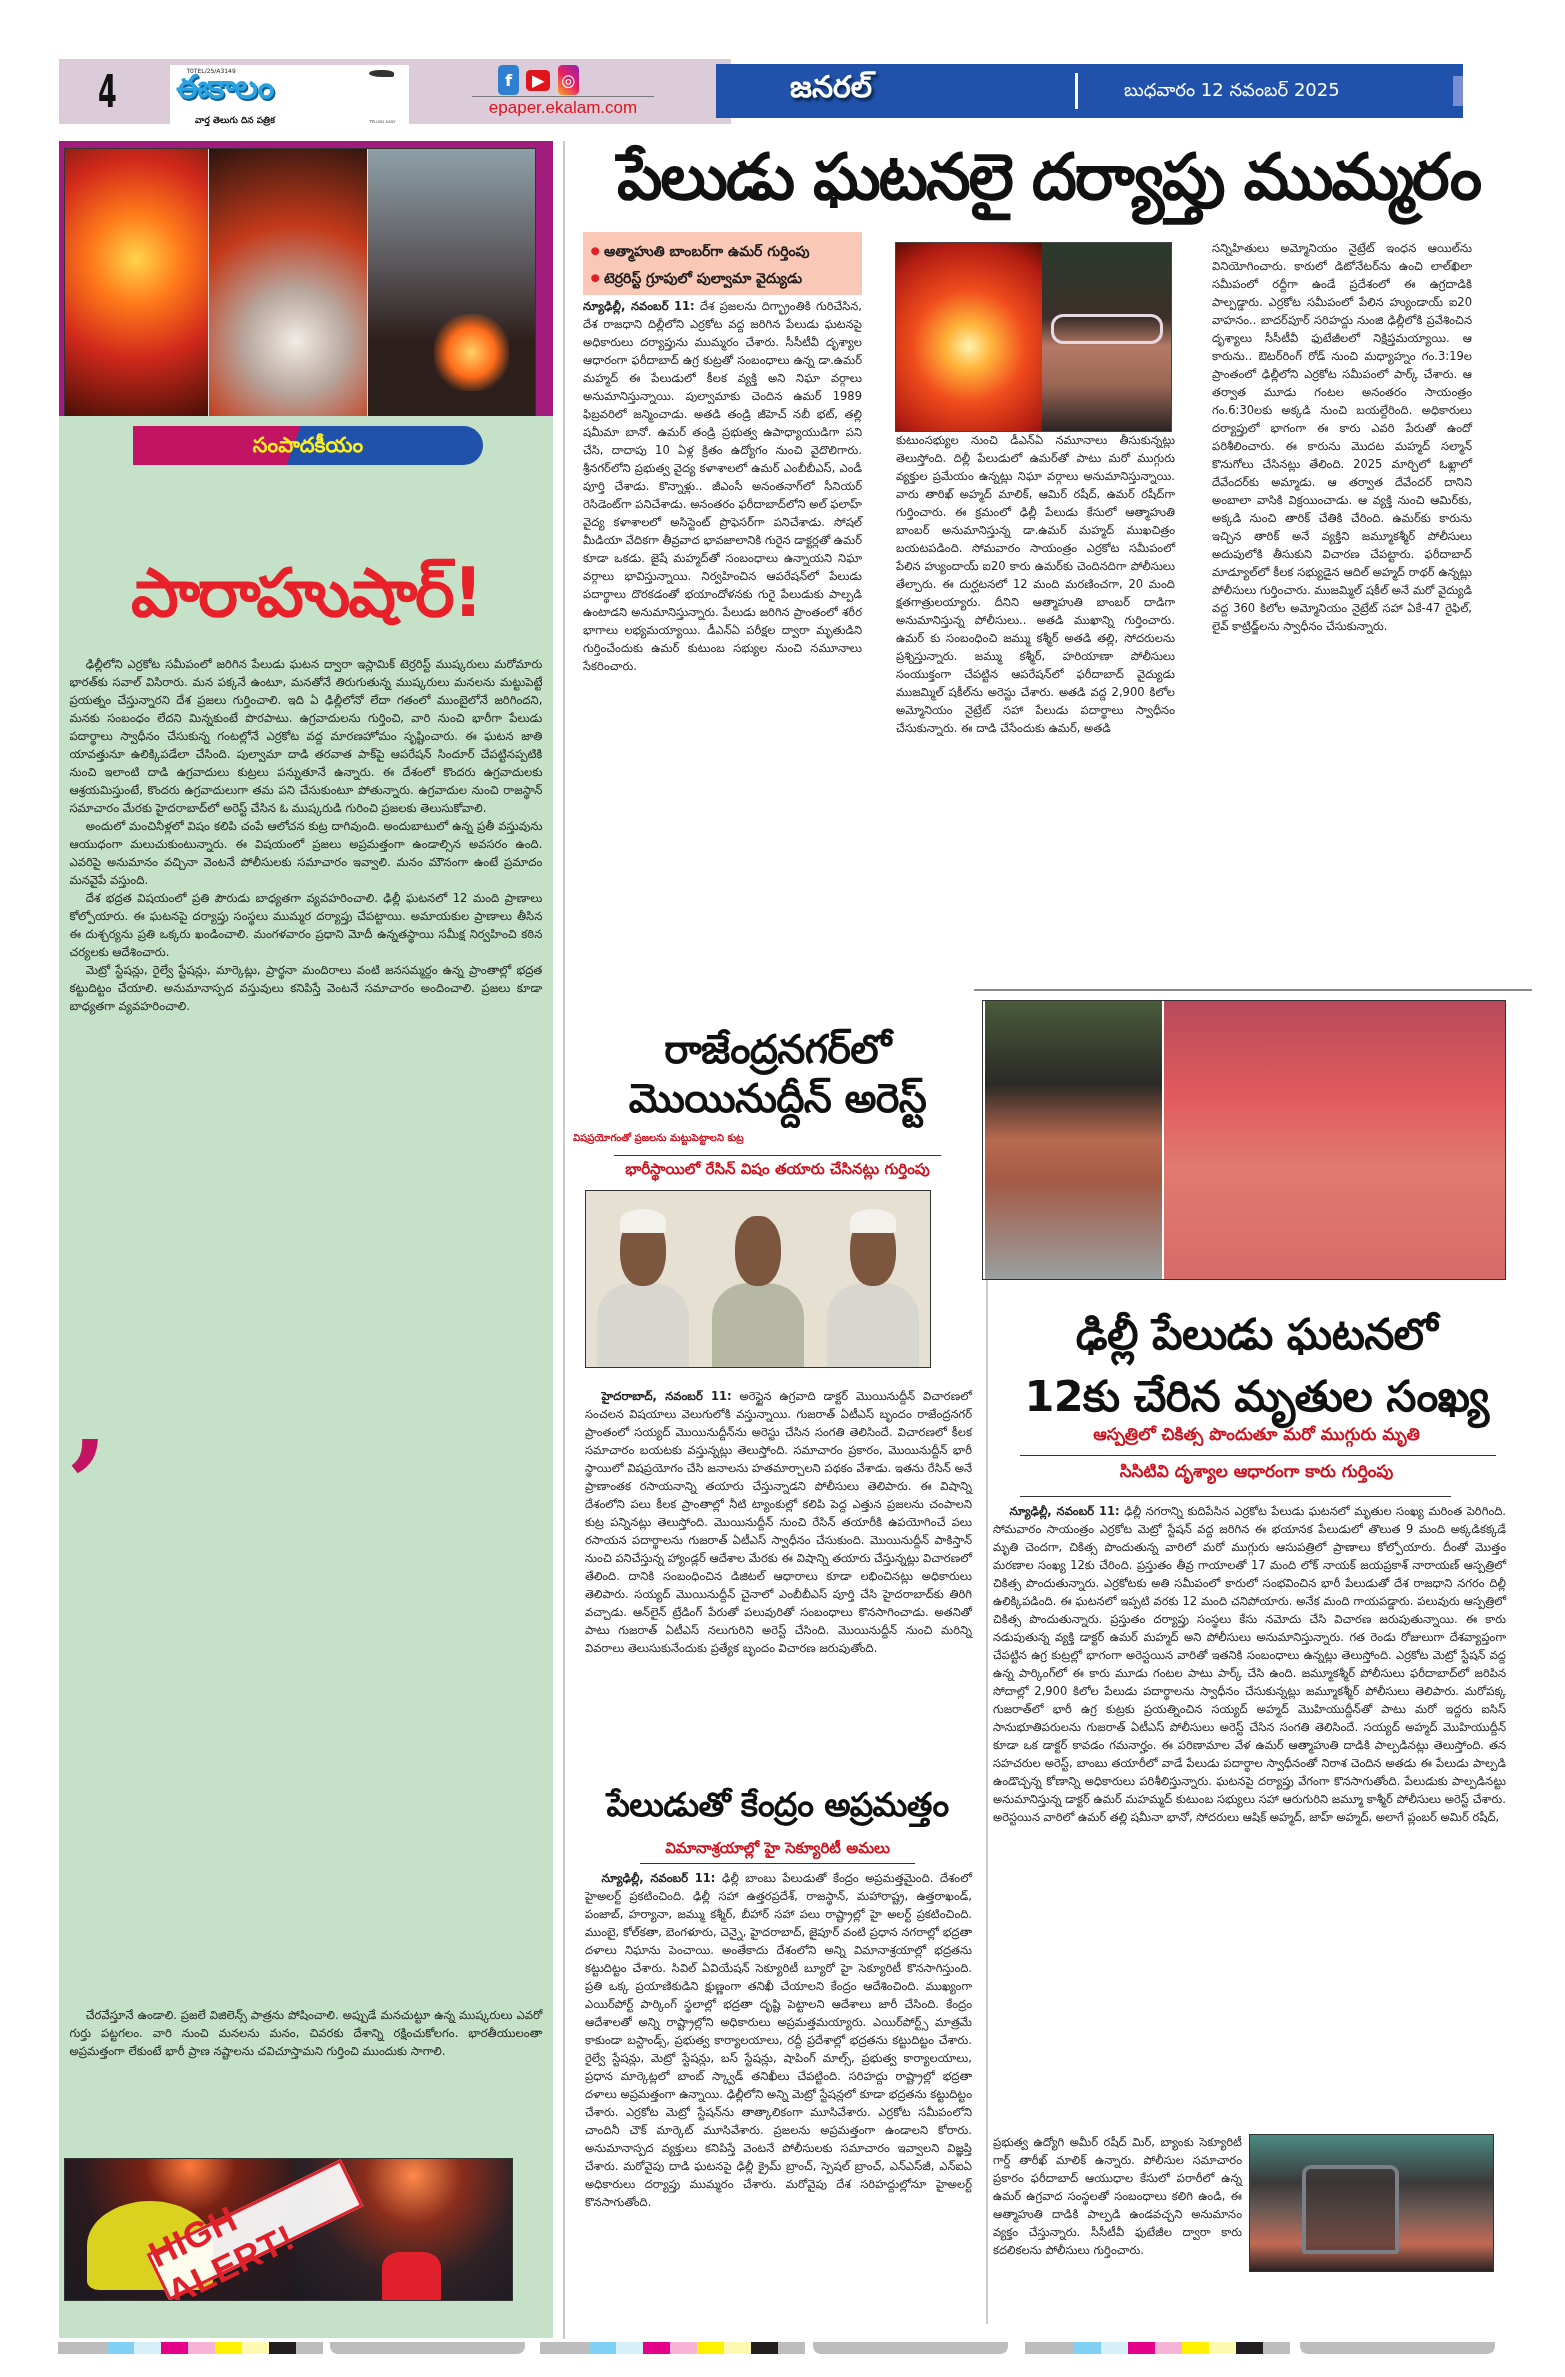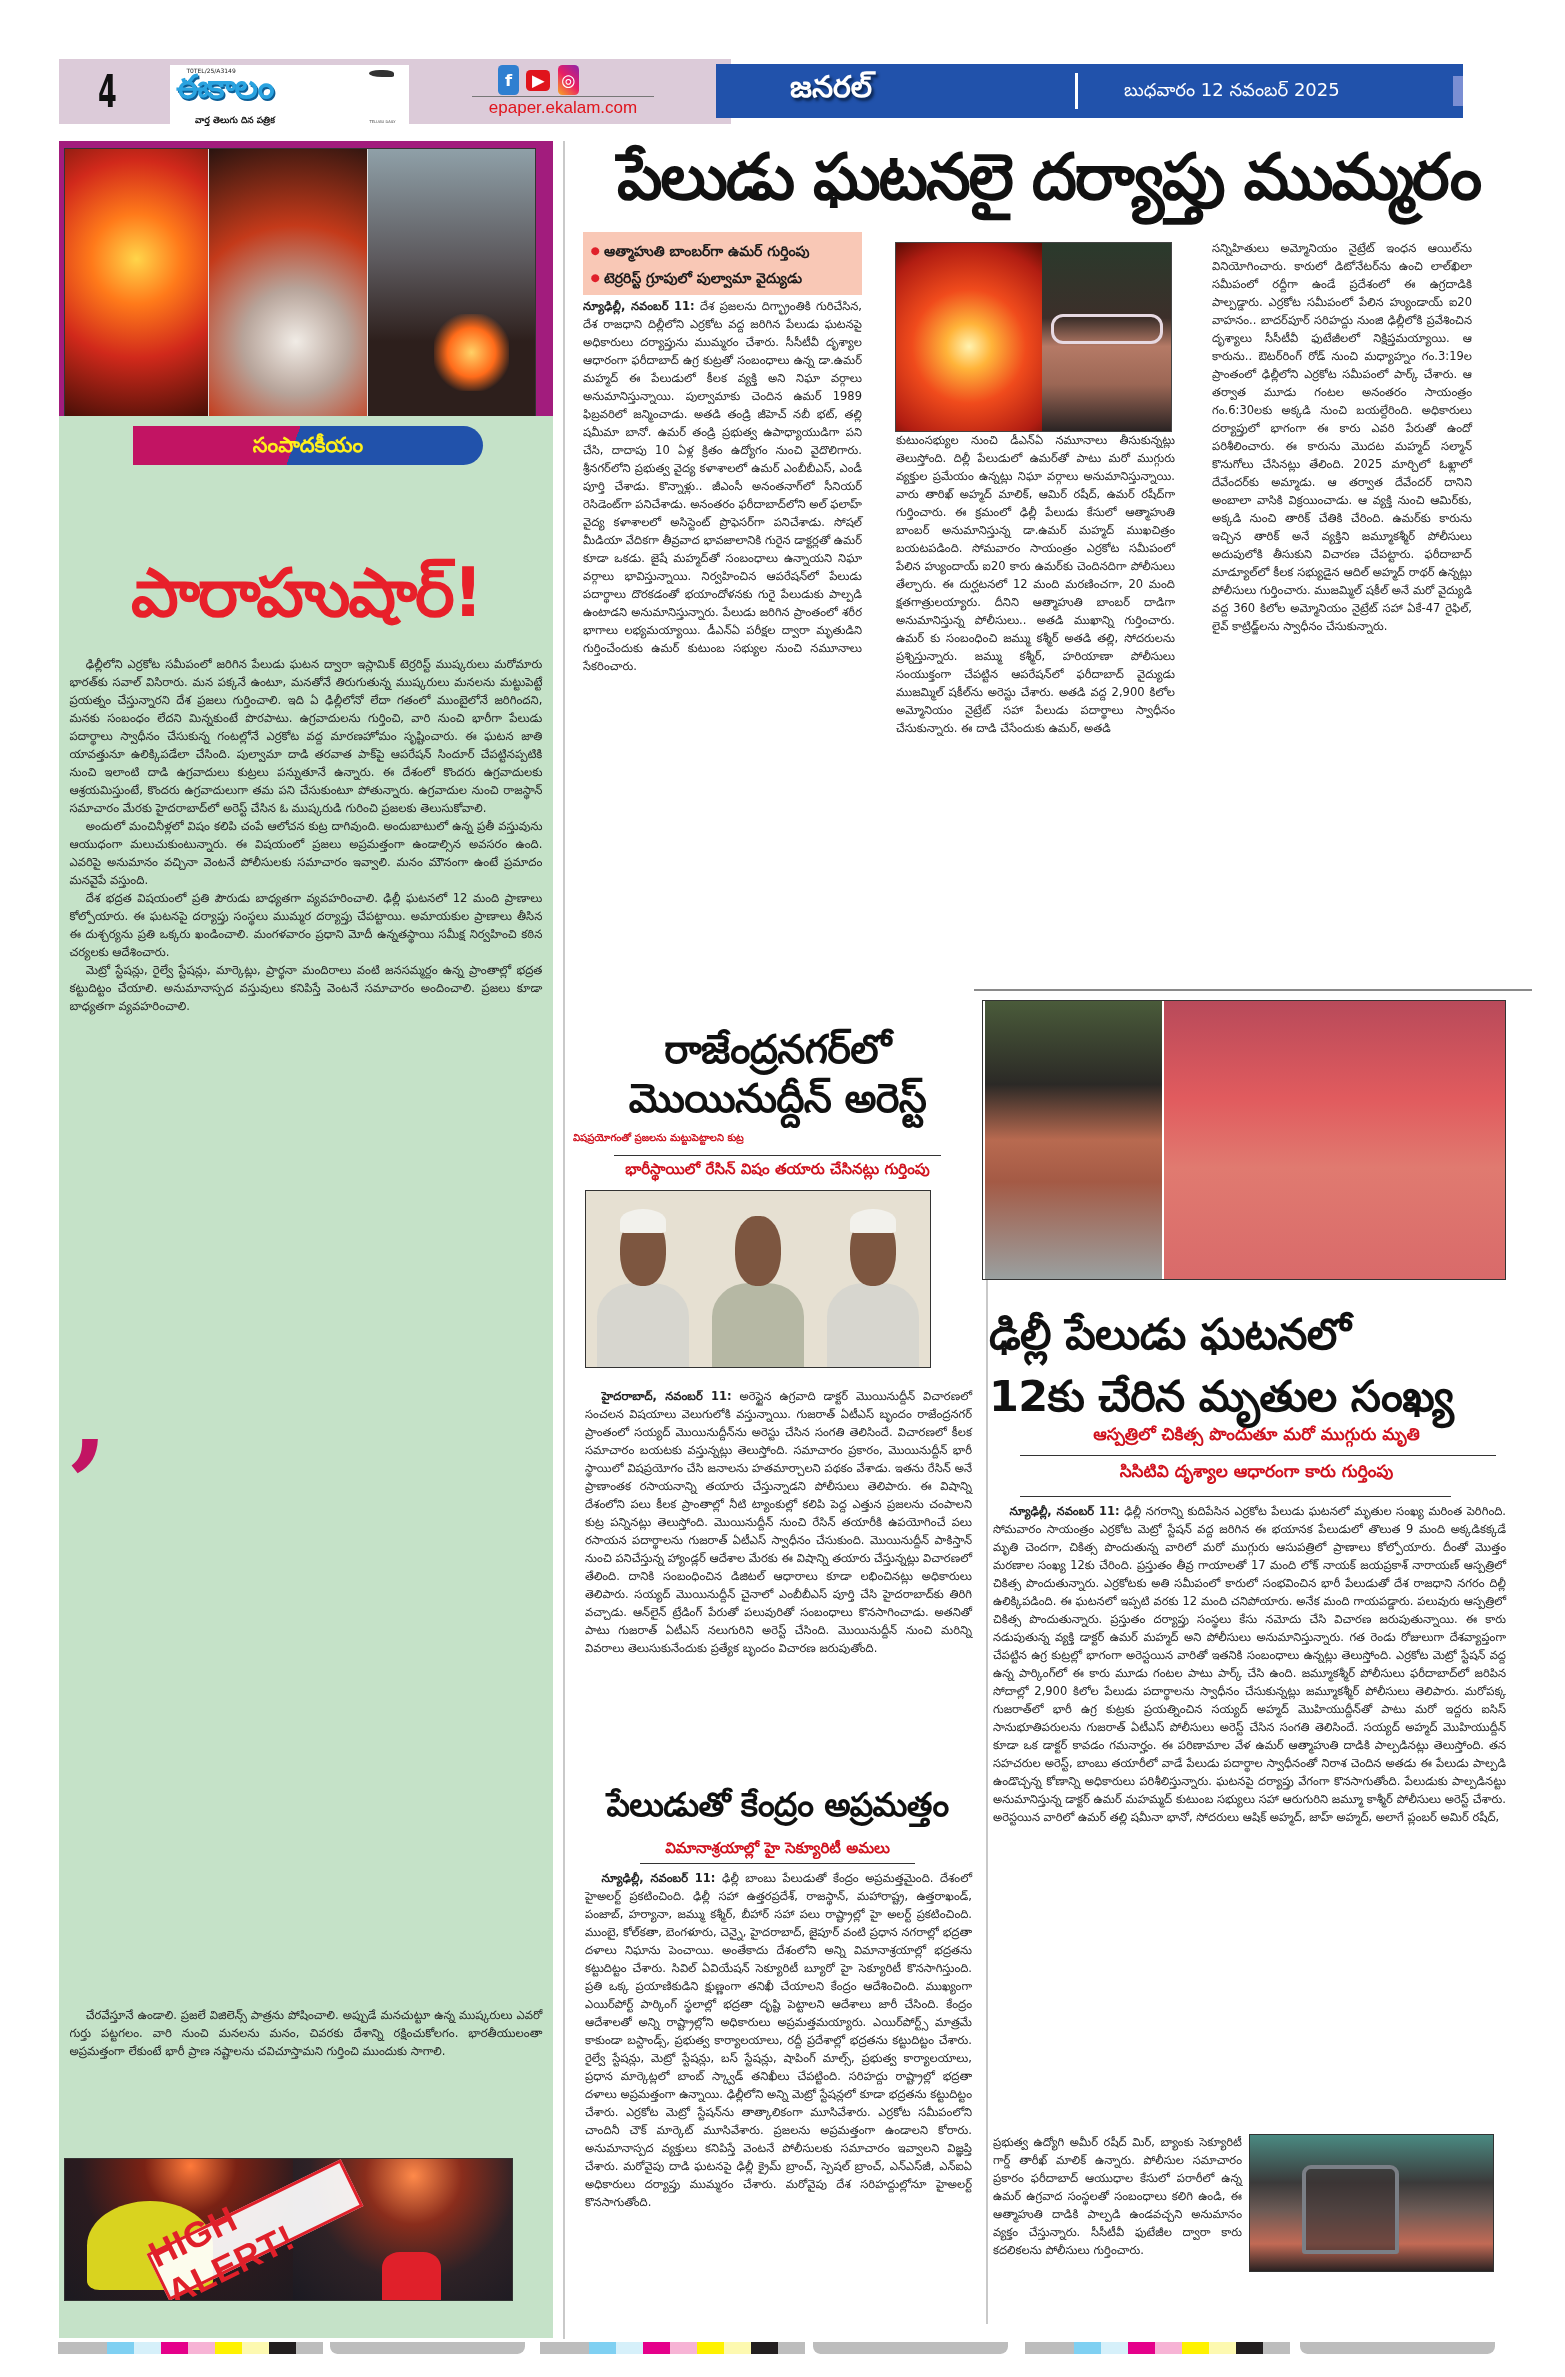--- a/index.html
+++ b/index.html
@@ -84,21 +84,21 @@
   .raj-body { left: 585px; top: 1387px; width: 387px; }
   .raj-body p { text-indent: 16.4px; }
 
   
   .grief-photo { position: absolute; left: 982px; top: 1000px; width: 524px; height: 280px; display: flex; border: 0.7px solid #333; }
   .gp1 { width: 170px; background: linear-gradient(180deg,#2e5a55 0%,#3d6360 30%,#c98c74 55%,#b27966 70%,#2a2a2a 100%); position: relative; }
   .gp2 { width: 181px; border-left: 2.2px solid #fff; border-right: 2.2px solid #fff; background: linear-gradient(180deg,#4a5b3a 0%,#2b2926 30%,#b86a50 50%,#a45a45 65%,#9aa0a0 100%); position: relative; }
   .gp3 { flex: 1; background: linear-gradient(180deg,#b84a5a 0%,#e15b5e 35%,#e07a70 60%,#d96a6a 100%); position: relative; }
   .quint { position: absolute; left: 6px; top: 10.4px; font-family: "DejaVu Serif", serif; font-style: italic; font-size: 13.4px; color: #fff; line-height: 12px; }
   .quint::before { content:""; display:inline-block; width:4.5px; height:7.4px; background:#f7c600; margin-right:2.2px; }
-  .delhi-head { position: absolute; left: 989px; top: 1303px; width: 535px; font-size: 43px; font-weight: bold; line-height: 62px; color: #111; letter-spacing: -0.7px; }
+  .delhi-head { position: absolute; left: 989px; top: 1303px; width: 535px; text-align: center; font-size: 43px; font-weight: bold; line-height: 62px; color: #111; letter-spacing: -0.7px; }
   .delhi-sub1 { position: absolute; left: 989px; top: 1424px; width: 535px; text-align: center; font-size: 17px; font-weight: bold; color: #d0121e; }
   .delhi-rule1 { position: absolute; left: 1020px; top: 1455px; width: 476px; height: 0.7px; background: #333; }
   .delhi-sub2 { position: absolute; left: 989px; top: 1461px; width: 535px; text-align: center; font-size: 17px; font-weight: bold; color: #d0121e; }
   .delhi-rule2 { position: absolute; left: 1020px; top: 1496px; width: 431px; height: 0.7px; background: #333; }
   .delhi-body { left: 993px; top: 1502px; width: 513px; }
   .delhi-body p { text-indent: 16.4px; }
   .delhi-body2 { left: 993px; top: 2133px; width: 249px; }
   .car-photo { position: absolute; left: 1249px; top: 2134px; width: 245px; height: 138px; border: 0.7px solid #333; background: linear-gradient(180deg,#4a8a82 0%,#3b3a3a 35%,#6b5a55 55%,#c26a55 80%,#2a2222 100%); }
   .car-photo .car { position:absolute; left: 52px; top: 30px; width: 97px; height: 89px; border: 4.5px solid #7b7f86; border-radius: 9px 9px 3px 3px; background: rgba(60,50,50,0.6); }
 

